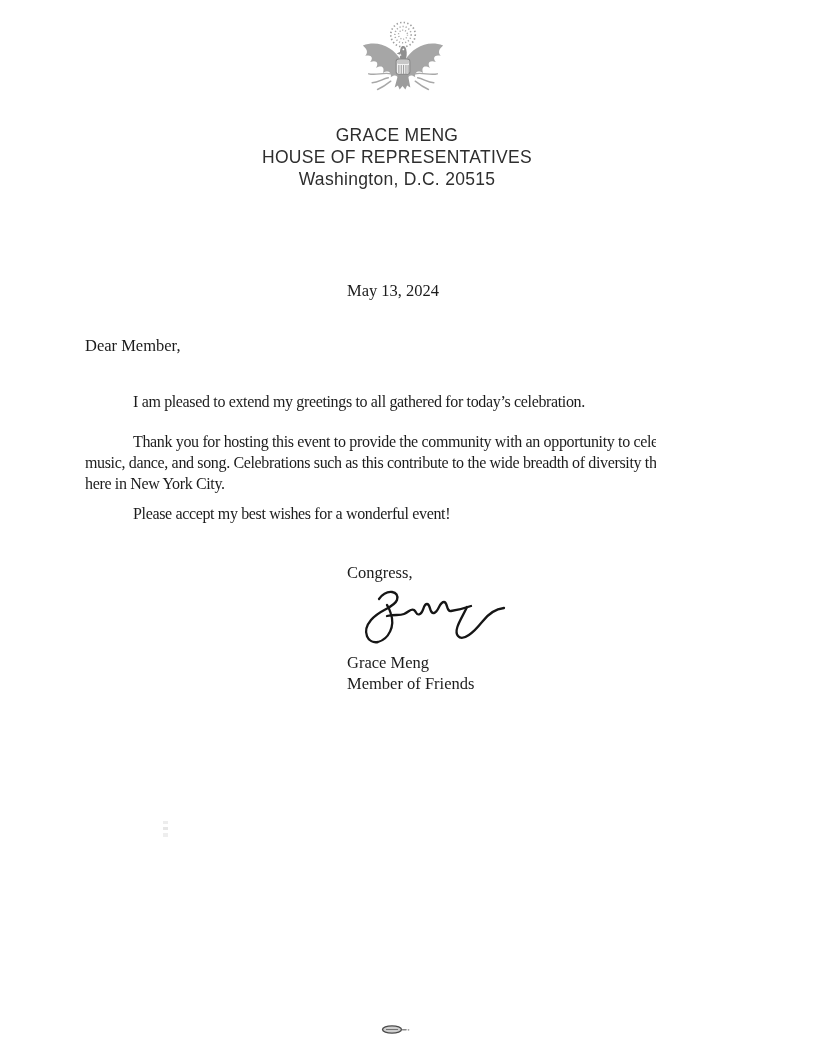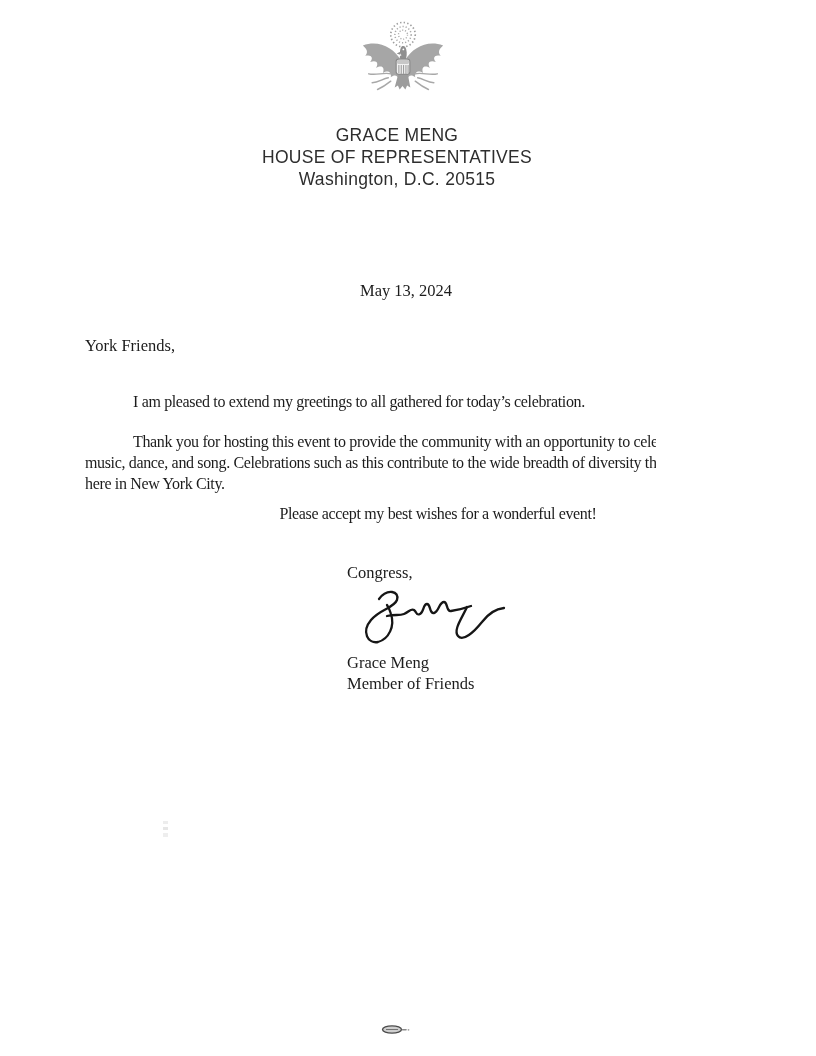--- a/index.html
+++ b/index.html
@@ -35,40 +35,39 @@
     font-size: 17.5px;
     line-height: 22px;
     letter-spacing: 0.3px;
   }
   
   .date {
     position: absolute;
     left: 347px;
     top: 281px;
     font-size: 16.5px;
-    margin-left: 13px;
   }
   .salutation {
     position: absolute;
     left: 85px;
     top: 336px;
     font-size: 16.5px;
   }
   .para {
     position: absolute;
     left: 85px;
     width: 658px;
     font-size: 16px;
     line-height: 21px;
     letter-spacing: -0.35px;
     text-indent: 48px;
   }
   .para-1 { top: 375px; }
   .para-2 { top: 415px; }
-  .para-3 { top: 487px; text-align: center; }
+  .para-3 { top: 487px; }
   .closing {
     position: absolute;
     left: 347px;
     top: 563px;
     font-size: 16.5px;
   }
   .signature {
     position: absolute;
     left: 356px;
     top: 586px;
@@ -132,21 +131,21 @@
   </div>
 
   <div class="letterhead">
     <div>GRACE MENG</div>
     <div>HOUSE OF REPRESENTATIVES</div>
     <div>Washington, D.C. 20515</div>
   </div>
 
   <div class="date">May 13, 2024</div>
 
-  <div class="salutation">York Friends,</div>
+  <div class="salutation">Dear Member,</div>
 
   <p class="para para-2">Thank you for hosting this event to provide the community with an opportunity to celebrate with music, dance, and song. Celebrations such as this contribute to the wide breadth of diversity that we cherish here in New York City.</p>
   <p class="para para-1">I am pleased to extend my greetings to all gathered for today’s celebration.</p>
   <p class="para para-3">Please accept my best wishes for a wonderful event!</p>
 
   <div class="closing">Congress,</div>
 
   <div class="signature">
     <svg viewBox="0 0 150 60" width="152" height="60" aria-hidden="true">
       <g fill="none" stroke="#161616" stroke-width="2.3" stroke-linecap="round">

